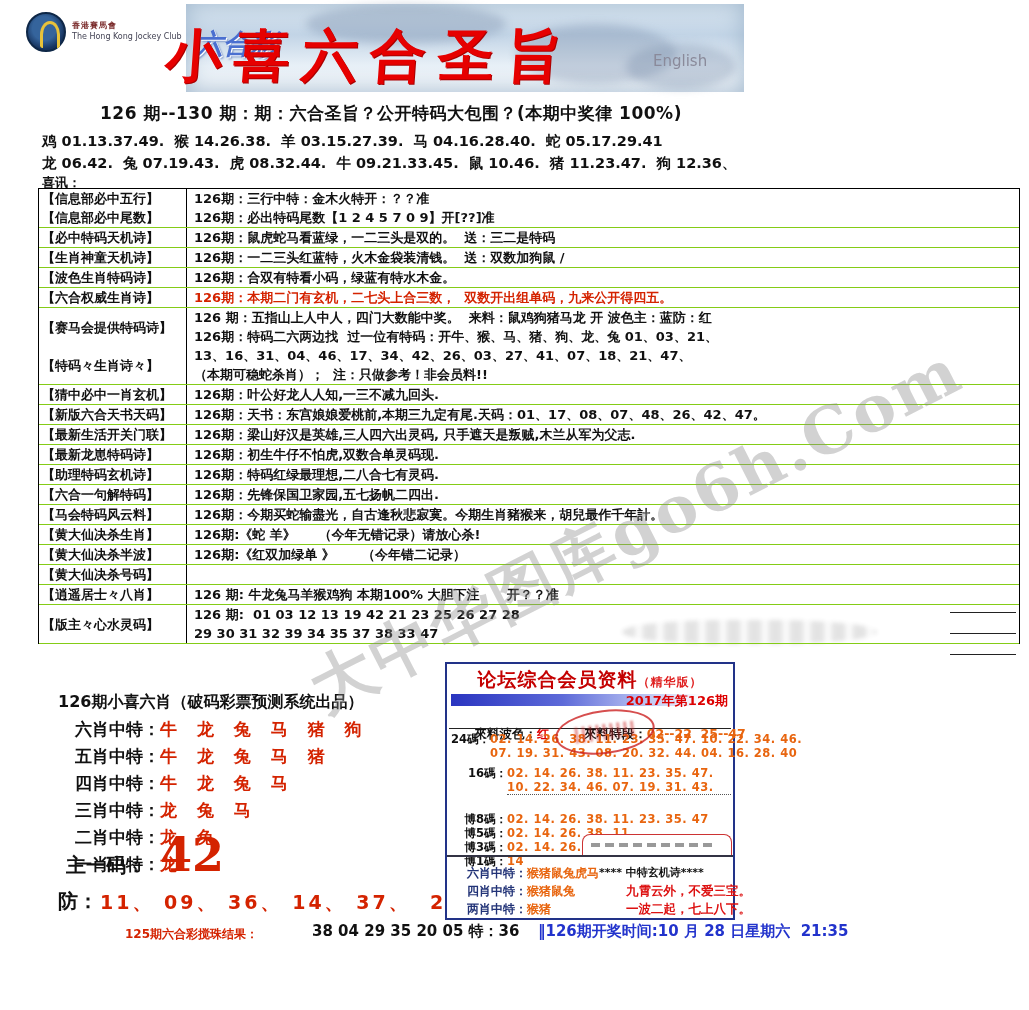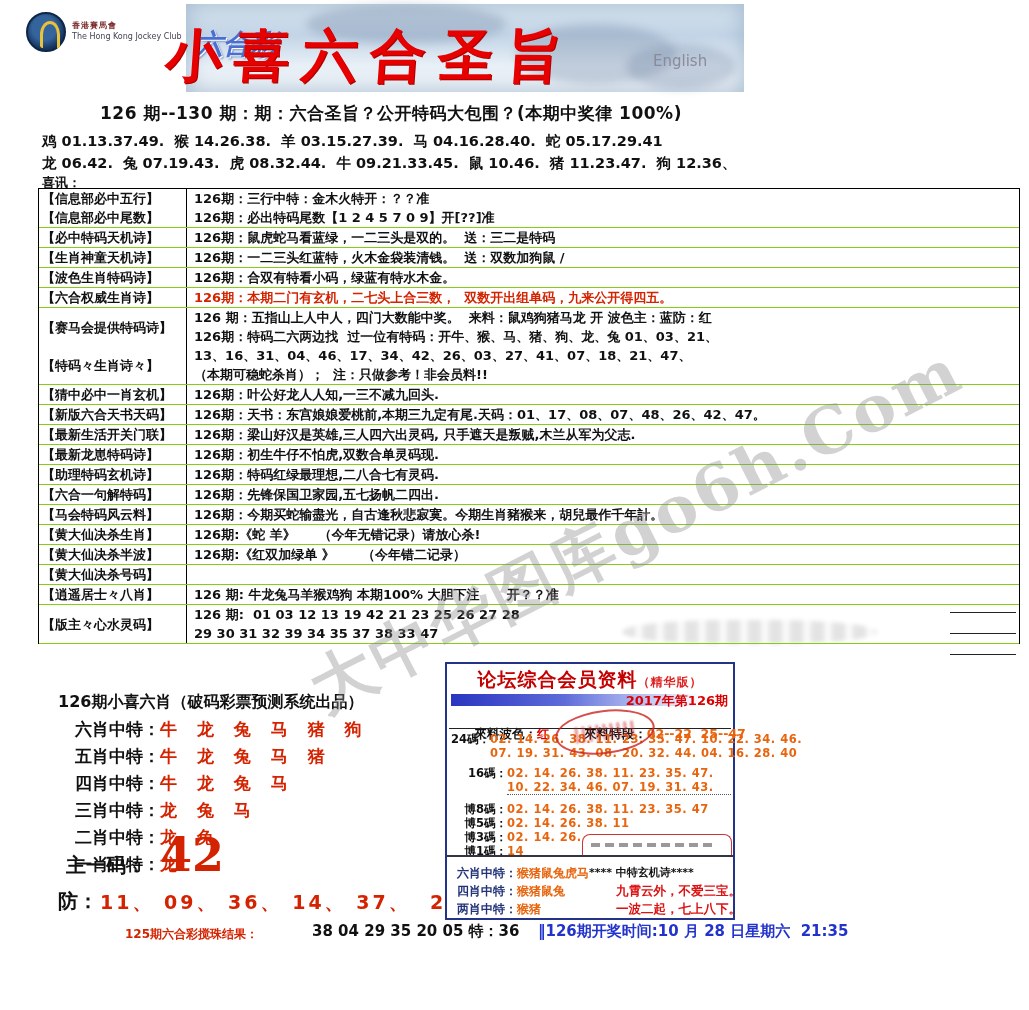--- a/index.html
+++ b/index.html
@@ -63,32 +63,32 @@
   .mb-issue{position:absolute;right:5px;top:28px;font-size:13px;font-weight:900;color:#dd0000;}
   .mb-bose{position:absolute;left:10px;top:47px;font-size:12.5px;font-weight:800;white-space:pre;}
   .mb-bose .red{color:#e00000;} .mb-bose .orange{color:#e8650f;}
   .mb-hr{position:absolute;left:2px;top:64px;width:282px;border-top:1.5px solid #222;}
   .mb-codes{position:absolute;left:4px;top:68px;width:280px;}
   .crow{display:flex;}
   .clabel{width:56px;text-align:right;font-size:11.5px;font-weight:800;color:#111;line-height:14px;white-space:nowrap;}
   .clines{flex:1;}
   .cline{font-size:11.5px;font-weight:800;color:#e8650f;line-height:14px;letter-spacing:.5px;white-space:pre;}
   .cline.dotted{border-bottom:1px dotted #555;}
-  .crow.g16{margin-top:6px;} .crow.g8{margin-top:7px;}
+  .crow.g16{margin-top:6px;} .crow.g8{margin-top:17px;}
   .stamp{position:absolute;left:108px;top:46px;width:100px;height:44px;border:2.5px solid rgba(204,34,34,.8);
     border-radius:50%;transform:rotate(-7deg);z-index:12;}
   .stamp:after{content:"";position:absolute;left:18px;top:12px;width:60px;height:16px;
     background:repeating-linear-gradient(90deg,rgba(200,40,40,.5) 0 3px,transparent 3px 7px);filter:blur(1px);}
   .mini-tab{position:absolute;left:135px;top:170px;width:150px;height:21px;border:1.5px solid #cc3333;
     border-bottom:none;border-radius:8px 8px 0 0;background:#fff;
     }
   .mini-tab:after{content:"";position:absolute;left:8px;top:8px;width:125px;height:4px;
     background:repeating-linear-gradient(90deg,#999 0 9px,transparent 9px 14px);}
   .mb-bottom{position:absolute;left:0;top:191px;width:286px;height:63px;border-top:2px solid #334;padding-top:7px;display:flex;}
-  .mb-sx{width:158px;padding-left:10px;}
+  .mb-sx{width:158px;padding-left:20px;}
   .mbsx-row{font-size:12px;font-weight:800;line-height:18px;white-space:nowrap;}
   .mbsx-row .lbl{color:#223377;} .mbsx-row .v{color:#e8650f;}
   .mb-poem{flex:1;}
   .poem-title{font-size:11px;font-weight:900;color:#111;line-height:18px;white-space:nowrap;}
   .poem-line{font-size:12.5px;font-weight:900;color:#dd1111;line-height:18px;white-space:nowrap;margin-left:27px;}
 
   
   .foot-result-label{left:125px;top:926px;font-size:12px;font-weight:800;color:#d42300;}
   .foot-result-numbers{left:312px;top:922px;font-size:15px;font-weight:800;color:#111;white-space:pre;}
   .foot-next-draw{left:538px;top:922px;font-size:15px;font-weight:900;color:#2233cc;white-space:pre;}

